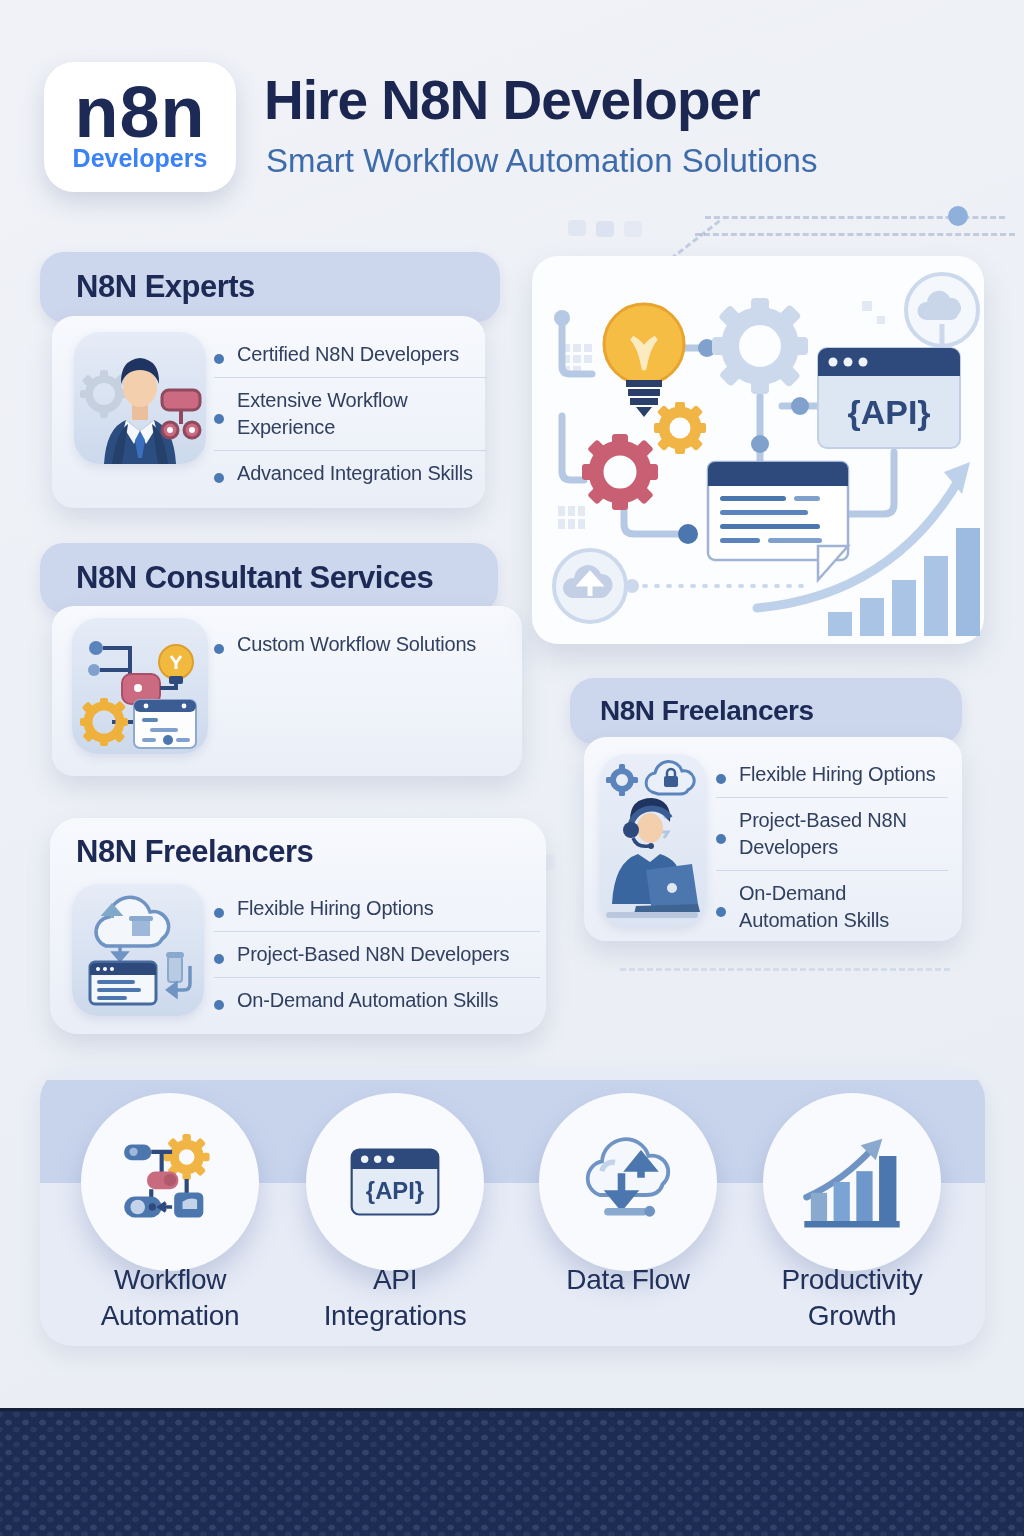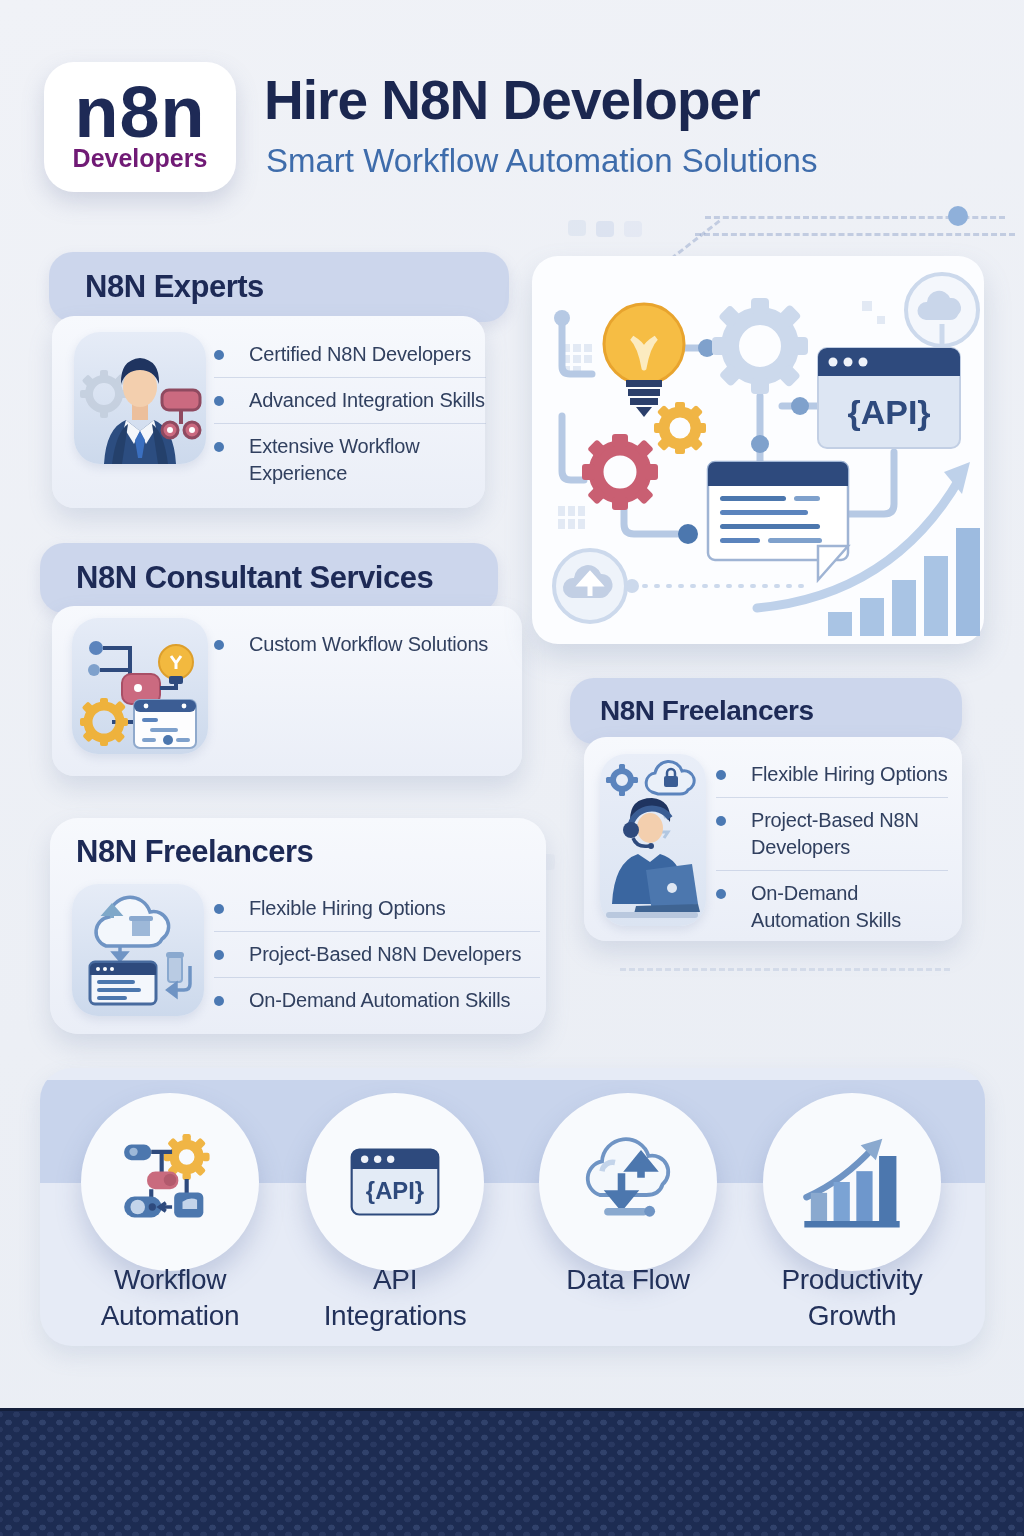--- a/index.html
+++ b/index.html
@@ -12,21 +12,21 @@
   .abs { position:absolute; }
 
   
   .logo-card {
     left:44px; top:62px; width:192px; height:130px;
     background:#ffffff; border-radius:30px;
     box-shadow:0 10px 22px rgba(110,125,165,.25);
     display:flex; flex-direction:column; align-items:center; justify-content:center;
   }
   .logo-name { font-size:72px; font-weight:bold; color:#1e2a56; letter-spacing:1px; line-height:60px; }
-  .logo-tagline { font-size:25px; font-weight:bold; color:#701a75; margin-top:2px; }
+  .logo-tagline { font-size:25px; font-weight:bold; color:#3b82f6; margin-top:2px; }
   .page-title { left:264px; top:68px; font-size:55px; font-weight:bold; color:#1b2750; letter-spacing:-1px; }
   .page-subtitle { left:266px; top:142px; font-size:33px; font-weight:500; color:#3e6cab; }
 
   
   .deco-dot { border-radius:50%; background:#8fb0da; }
   .deco-dash { border-top:3px dashed rgba(140,160,200,.45); }
   .deco-sq { background:rgba(160,180,220,.30); border-radius:4px; }
 
   
   .band {
@@ -39,21 +39,21 @@
     background:linear-gradient(180deg,#f7f9fd 0%,#eaeef7 100%);
     border-radius:22px;
     box-shadow:0 12px 24px rgba(110,130,170,.20);
   }
   .icon-tile {
     border-radius:26px; overflow:hidden;
     background:linear-gradient(180deg,#e6ecf7 0%,#ccd9ec 100%);
     box-shadow:0 4px 10px rgba(120,140,180,.18);
   }
   .bullet-list { display:flex; flex-direction:column; }
-  .bullet-row { display:flex; align-items:flex-start; padding:9px 0;gap:12px; }
+  .bullet-row { display:flex; align-items:center; padding:9px 0; }
   .bullet-row + .bullet-row { border-top:1.5px solid rgba(150,165,200,.35); }
   .bullet-dot { width:10px; height:10px; border-radius:50%; background:#4b79b3; margin:9px 13px 0 0; flex-shrink:0; }
   .bullet-text { font-size:20px; line-height:27px; font-weight:500; color:#31405f; letter-spacing:-0.2px; }
 
   
   .illus-panel {
     left:532px; top:256px; width:452px; height:388px;
     background:#fcfdff; border-radius:26px;
     box-shadow:0 14px 28px rgba(110,130,170,.22);
   }
@@ -101,21 +101,21 @@
 <div class="abs deco-sq" style="left:500px;top:852px;width:26px;height:18px;opacity:.35"></div>
 <div class="abs deco-sq" style="left:533px;top:854px;width:22px;height:16px;opacity:.25"></div>
 
 <div class="abs logo-card">
   <div class="logo-name">n8n</div>
   <div class="logo-tagline">Developers</div>
 </div>
 <div class="abs page-title">Hire N8N Developer</div>
 <div class="abs page-subtitle">Smart Workflow Automation Solutions</div>
 
-<div class="abs band" style="left:40px;top:252px;width:460px;height:70px;margin-left:9px;">
+<div class="abs band" style="left:40px;top:252px;width:460px;height:70px;">
   <div class="band-title">N8N Experts</div>
 </div>
 <div class="abs card-body" style="left:52px;top:316px;width:433px;height:192px;"></div>
 <div class="abs icon-tile" style="left:74px;top:332px;width:132px;height:132px;">
   <svg width="132" height="132" viewBox="0 0 132 132">
     <g opacity="0.85">
       <circle cx="30" cy="62" r="15" fill="none" stroke="#c3cedd" stroke-width="8"></circle>
       <g fill="#c3cedd">
         <rect x="26" y="38" width="8" height="10" rx="2"></rect>
           <rect x="26" y="76" width="8" height="10" rx="2"></rect>
@@ -144,25 +144,25 @@
     </g>
   </svg>
 </div>
 <div class="abs bullet-list" style="left:214px;top:332px;width:272px;">
   <div class="bullet-row">
       <span class="bullet-dot"></span>
       <span class="bullet-text">Certified N8N Developers</span>
     </div>
   <div class="bullet-row">
       <span class="bullet-dot"></span>
+      <span class="bullet-text">Extensive Workflow Experience</span>
+    </div>
+  <div class="bullet-row">
+      <span class="bullet-dot"></span>
       <span class="bullet-text">Advanced Integration Skills</span>
-    </div>
-  <div class="bullet-row">
-      <span class="bullet-dot"></span>
-      <span class="bullet-text">Extensive Workflow Experience</span>
     </div>
 </div>
 
 <div class="abs band" style="left:40px;top:543px;width:458px;height:70px;">
   <div class="band-title">N8N Consultant Services</div>
 </div>
 <div class="abs card-body" style="left:52px;top:606px;width:470px;height:170px;"></div>
 <div class="abs icon-tile" style="left:72px;top:618px;width:136px;height:136px;">
   <svg width="136" height="136" viewBox="0 0 136 136">
     <circle cx="24" cy="30" r="7" fill="#5b84bd"></circle>

